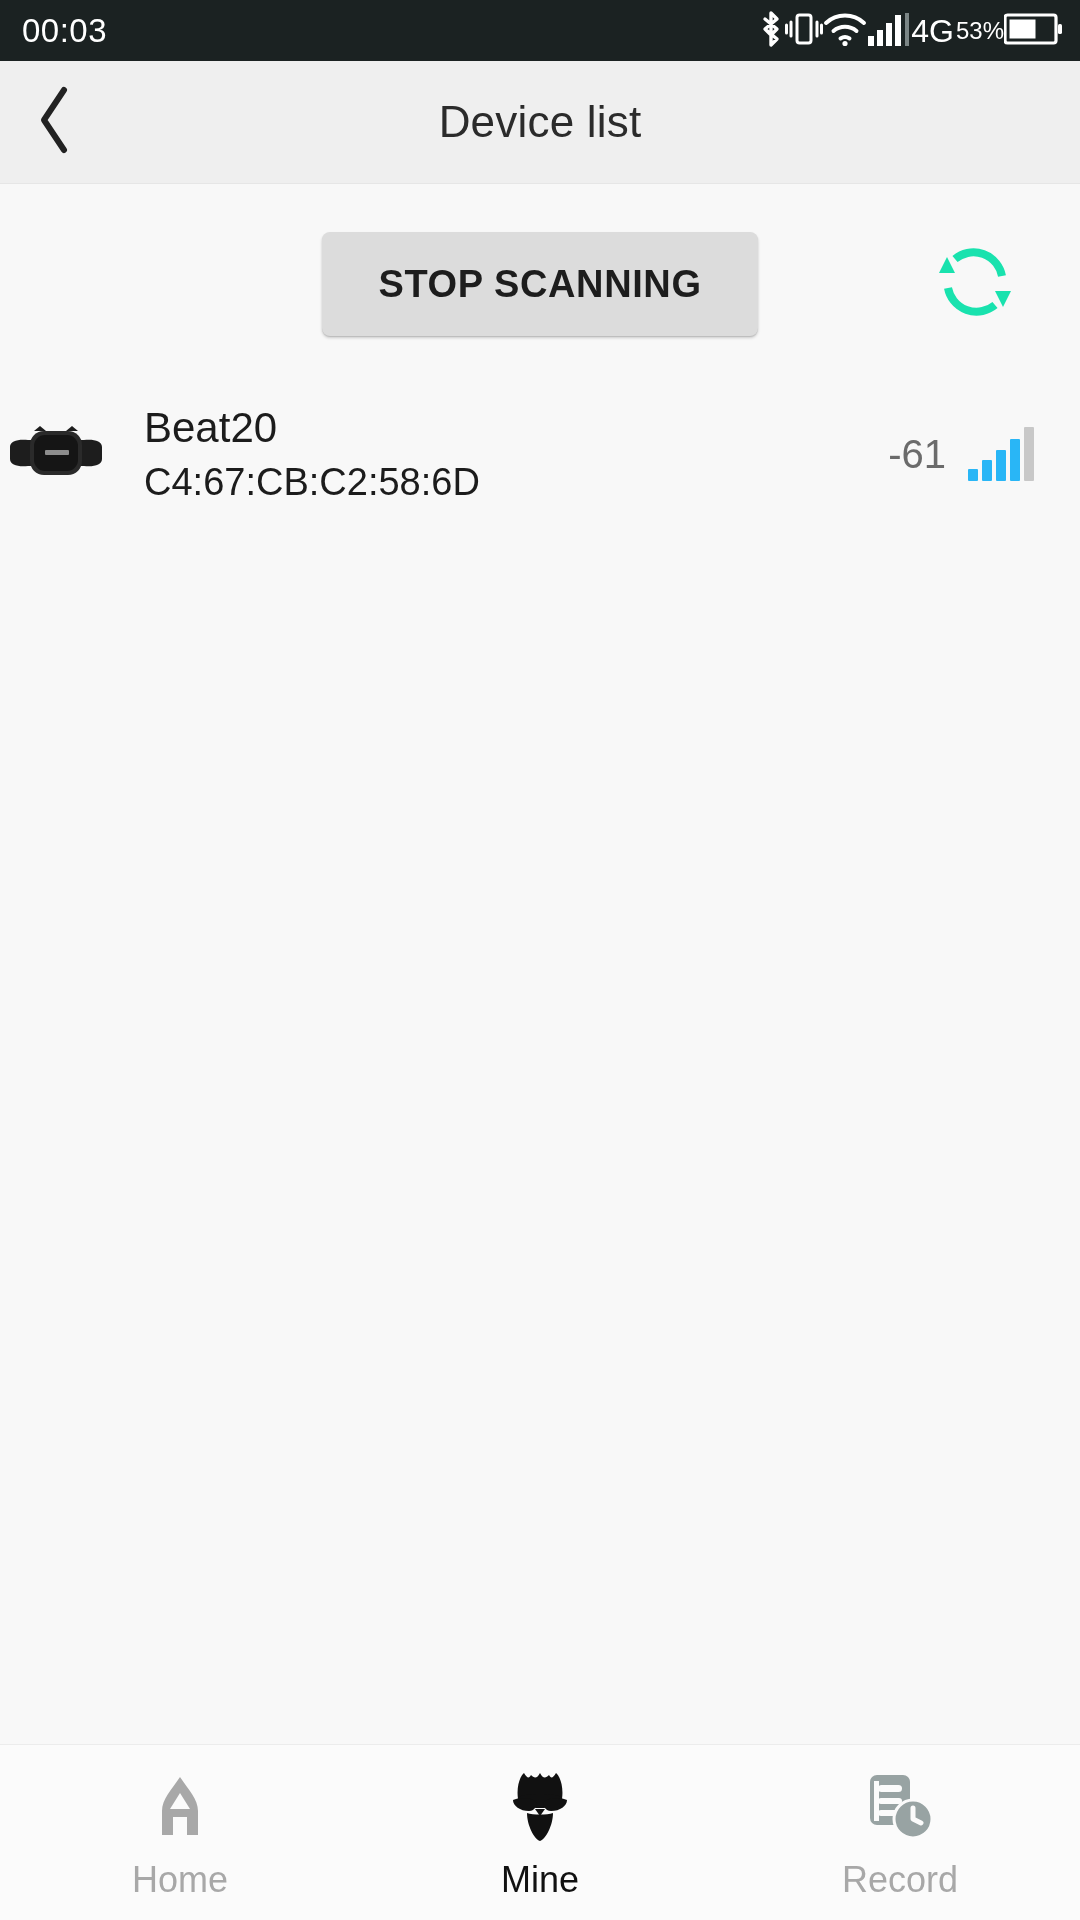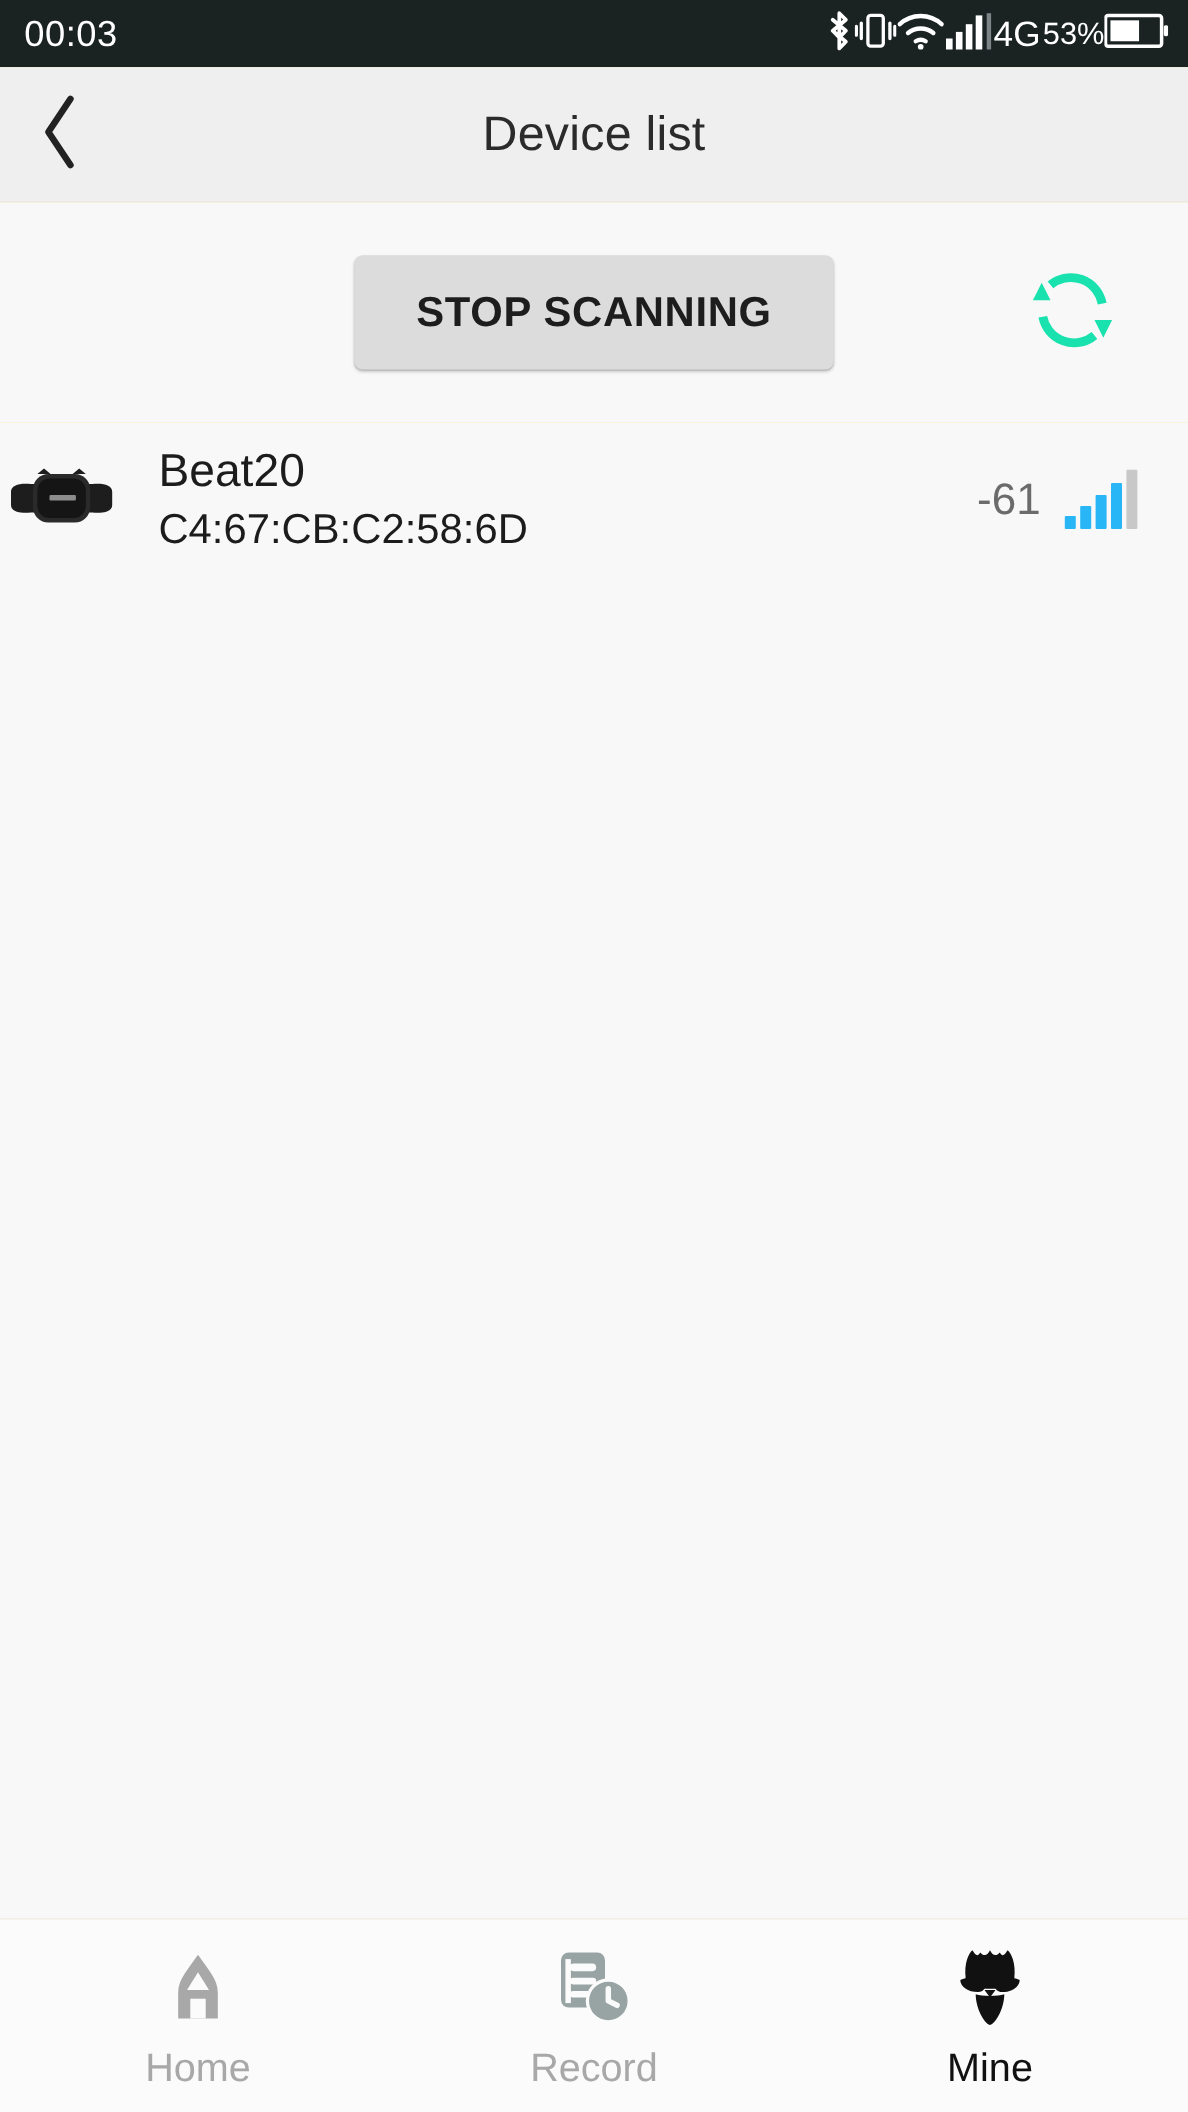--- a/index.html
+++ b/index.html
@@ -14,21 +14,21 @@
   
   .statusbar {
     height:61px; background:#1b2222; color:#ffffff;
     display:flex; align-items:center; justify-content:space-between;
     padding:0 18px 0 22px; flex:0 0 61px;
   }
   .sb-clock { font-size:33px; letter-spacing:0.5px; font-weight:400; line-height:1; }
   .sb-right { display:flex; align-items:center; }
   .sb-ico { display:block; }
   .sb-text { font-size:32px; line-height:1; font-weight:400; }
-  .sb-pct { font-size:28px; line-height:1; margin-left:2px; }
+  .sb-pct { font-size:24px; line-height:1; margin-left:2px; }
 
   
   .header {
     flex:0 0 122px; background:#efefef;
     display:flex; align-items:center; position:relative;
     border-bottom:1px solid #e6e6e6;
   }
   .back-btn {
     width:110px; height:122px; display:flex; align-items:center; justify-content:center;
     cursor:pointer;
@@ -214,45 +214,45 @@
         <svg width="76" height="76" viewBox="0 0 76 76">
           <path d="M38 8 C30 20 20 30 20 42 L20 66 L56 66 L56 42 C56 30 46 20 38 8 Z" fill="#a8a8a8"></path>
           <path d="M38 24 L28 40 L48 40 Z" fill="#fbfbfb"></path>
           <rect x="31" y="48" width="14" height="18" fill="#fbfbfb"></rect>
         </svg>
       </span>
       <span class="tab-label">Home</span>
     </div>
 
 
+    <div class="tab active">
+      <span class="tab-ico">
+        <svg width="70" height="76" viewBox="0 0 70 76">
+          <path d="M13 30 C11 16 16 6 19 4 C22 9 24 10 26 6 C29 9 32 10 35 4
+                   C38 10 41 9 44 6 C46 10 48 9 51 4 C54 6 59 16 57 30 Z" fill="#111"></path>
+          <path d="M13 28 C20 24 50 24 57 28 L57 36 C50 40 20 40 13 36 Z" fill="#111"></path>
+          <path d="M8 31 C14 28 26 28 31 33 C33 35 30 42 24 42 C15 42 8 37 8 31 Z" fill="#111"></path>
+          <path d="M62 31 C56 28 44 28 39 33 C37 35 40 42 46 42 C55 42 62 37 62 31 Z" fill="#111"></path>
+          <path d="M22 44 C28 46 42 46 48 44 C48 56 41 70 35 72 C29 70 22 56 22 44 Z" fill="#111"></path>
+          <path d="M30 40 L40 40 L35 47 Z" fill="#111"></path>
+        </svg>
+      </span>
+      <span class="tab-label">Mine</span>
+    </div>
+
     <div class="tab inactive">
       <span class="tab-ico">
         <svg width="80" height="76" viewBox="0 0 80 76">
           <rect x="10" y="6" width="40" height="50" rx="7" fill="#98a3a3"></rect>
           <rect x="18" y="16" width="24" height="7" rx="3.5" fill="#fbfbfb"></rect>
           <rect x="18" y="29" width="24" height="6" rx="3" fill="#fbfbfb"></rect>
           <rect x="18" y="41" width="24" height="6" rx="3" fill="#fbfbfb"></rect>
           <rect x="14" y="12" width="5" height="40" fill="#fbfbfb"></rect>
           <circle cx="53" cy="50" r="19" fill="#98a3a3" stroke="#fbfbfb" stroke-width="3"></circle>
           <path d="M53 39 L53 50 L61 54" fill="none" stroke="#fbfbfb" stroke-width="5" stroke-linecap="round" stroke-linejoin="round"></path>
         </svg>
       </span>
       <span class="tab-label">Record</span>
     </div>
 
-    <div class="tab active">
-      <span class="tab-ico">
-        <svg width="70" height="76" viewBox="0 0 70 76">
-          <path d="M13 30 C11 16 16 6 19 4 C22 9 24 10 26 6 C29 9 32 10 35 4
-                   C38 10 41 9 44 6 C46 10 48 9 51 4 C54 6 59 16 57 30 Z" fill="#111"></path>
-          <path d="M13 28 C20 24 50 24 57 28 L57 36 C50 40 20 40 13 36 Z" fill="#111"></path>
-          <path d="M8 31 C14 28 26 28 31 33 C33 35 30 42 24 42 C15 42 8 37 8 31 Z" fill="#111"></path>
-          <path d="M62 31 C56 28 44 28 39 33 C37 35 40 42 46 42 C55 42 62 37 62 31 Z" fill="#111"></path>
-          <path d="M22 44 C28 46 42 46 48 44 C48 56 41 70 35 72 C29 70 22 56 22 44 Z" fill="#111"></path>
-          <path d="M30 40 L40 40 L35 47 Z" fill="#111"></path>
-        </svg>
-      </span>
-      <span class="tab-label">Mine</span>
-    </div>
-
   </div>
 
 </div>
 
 </body></html>

